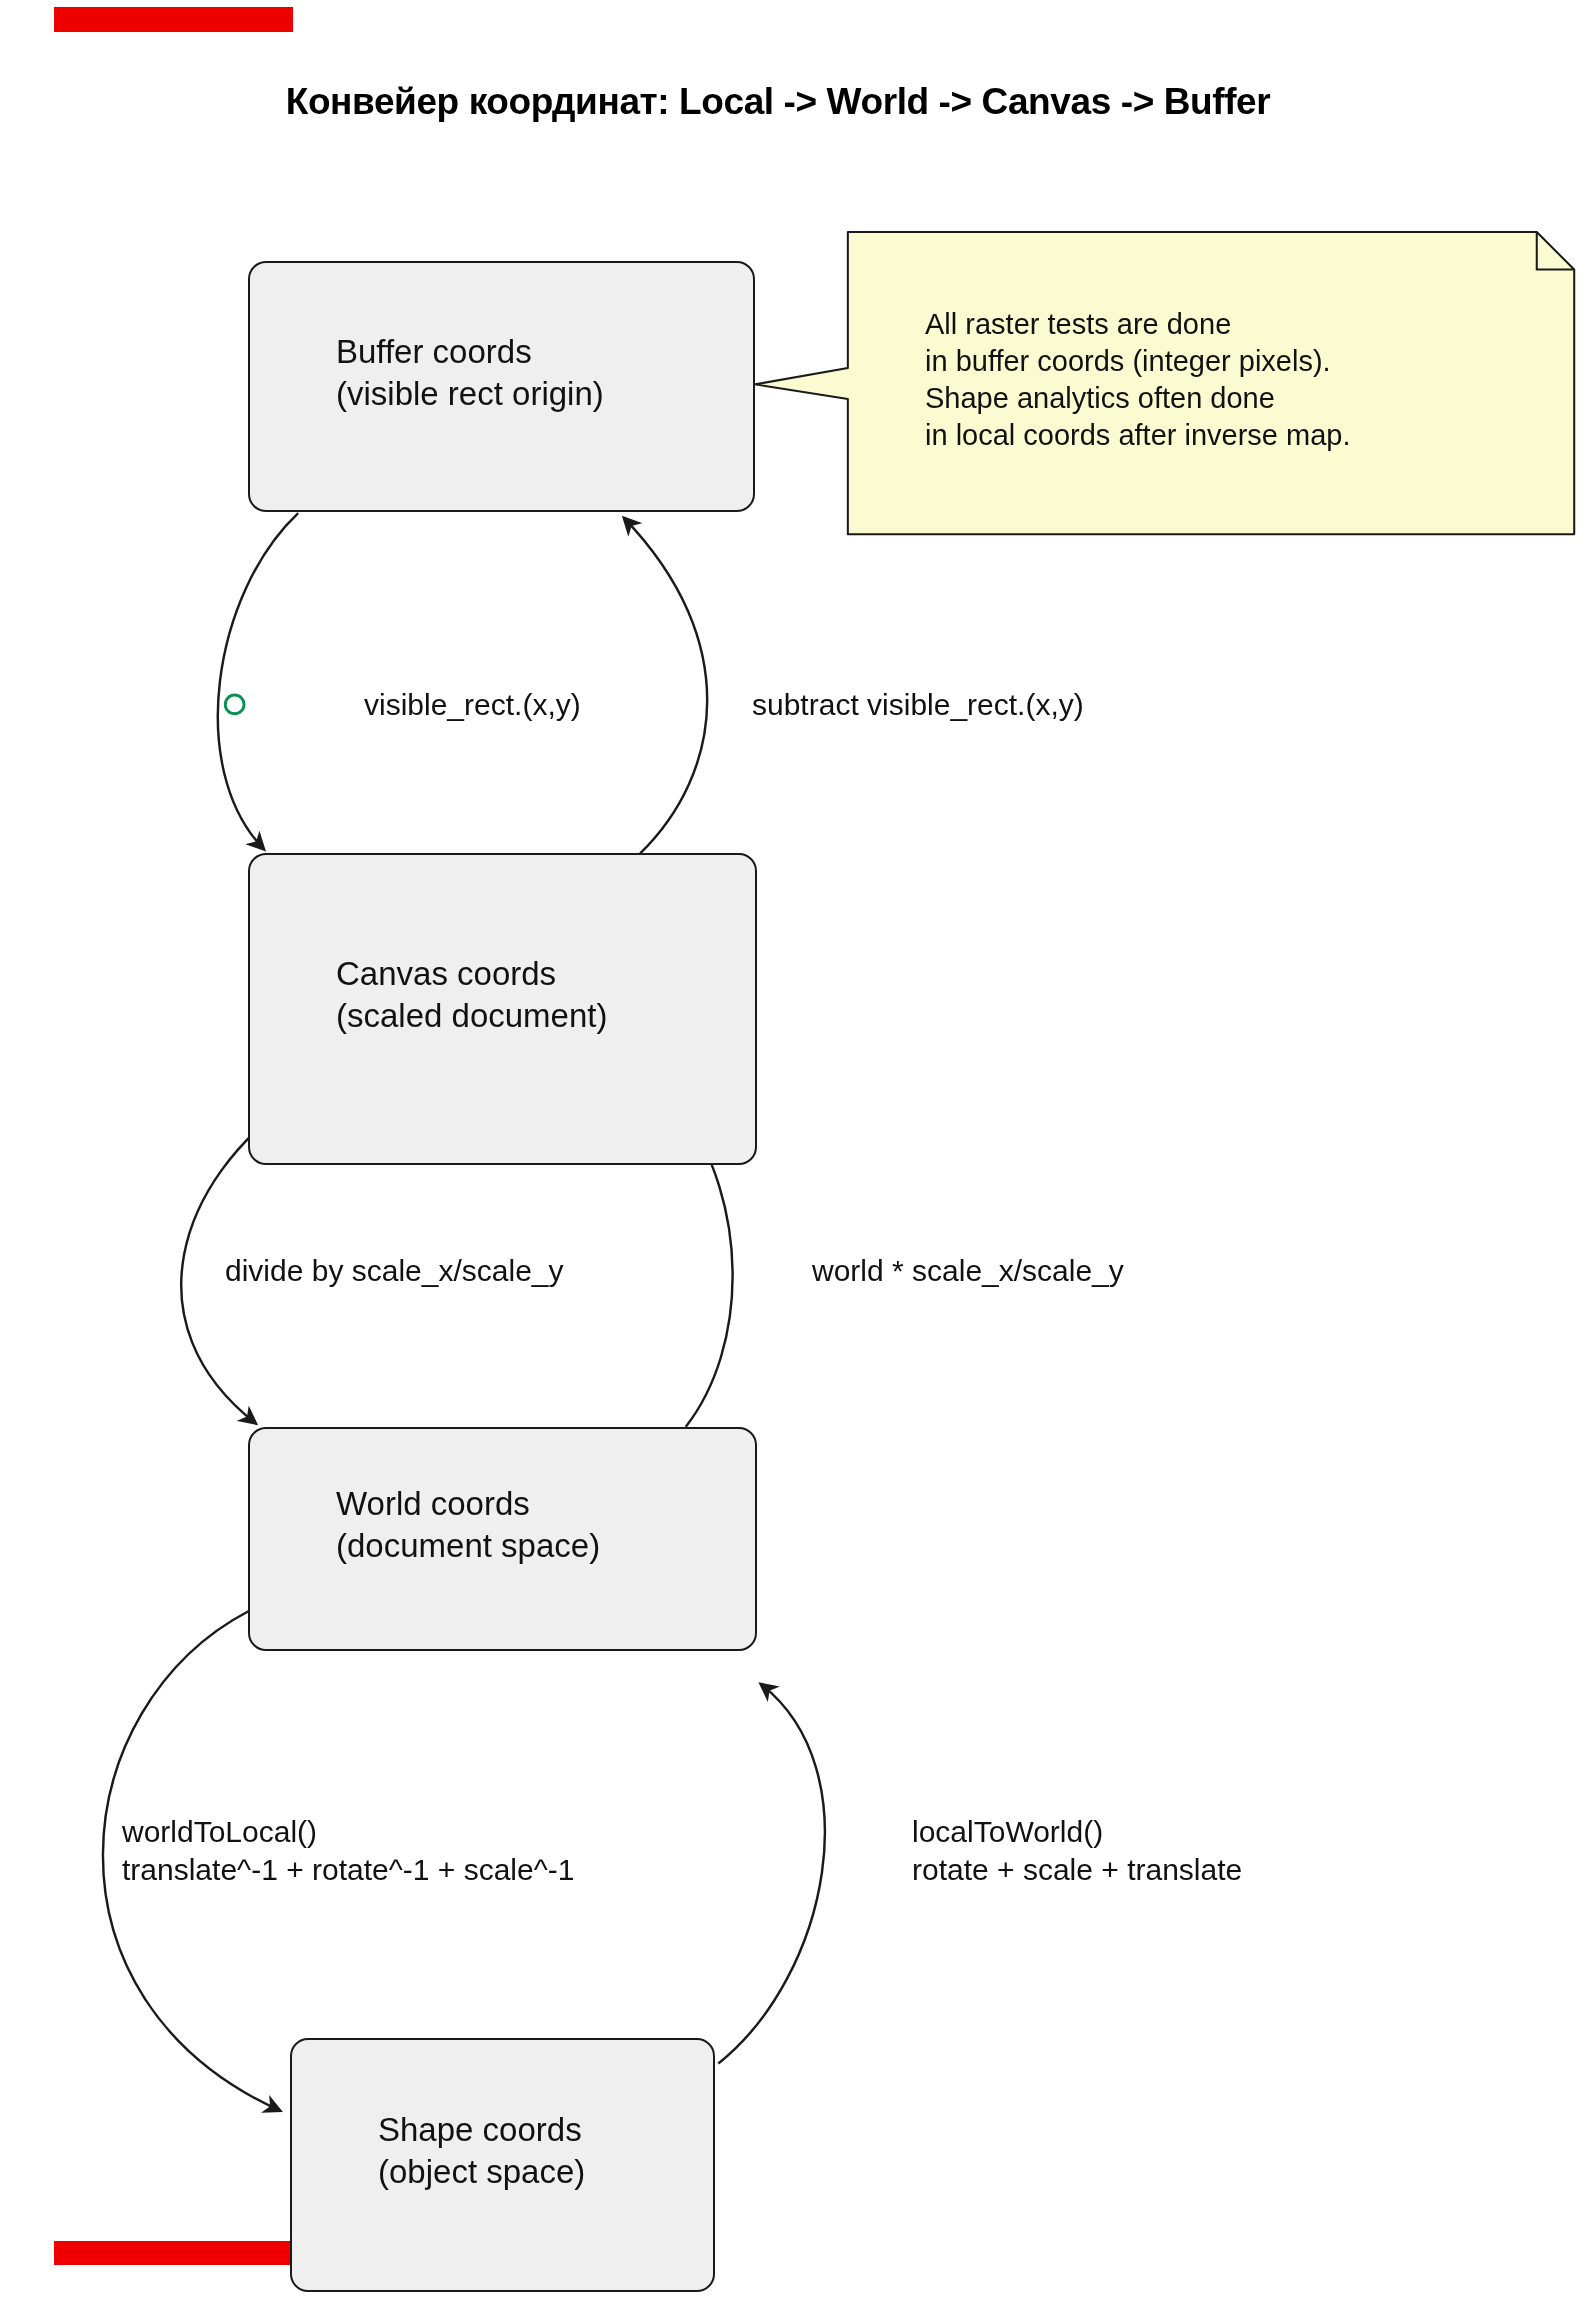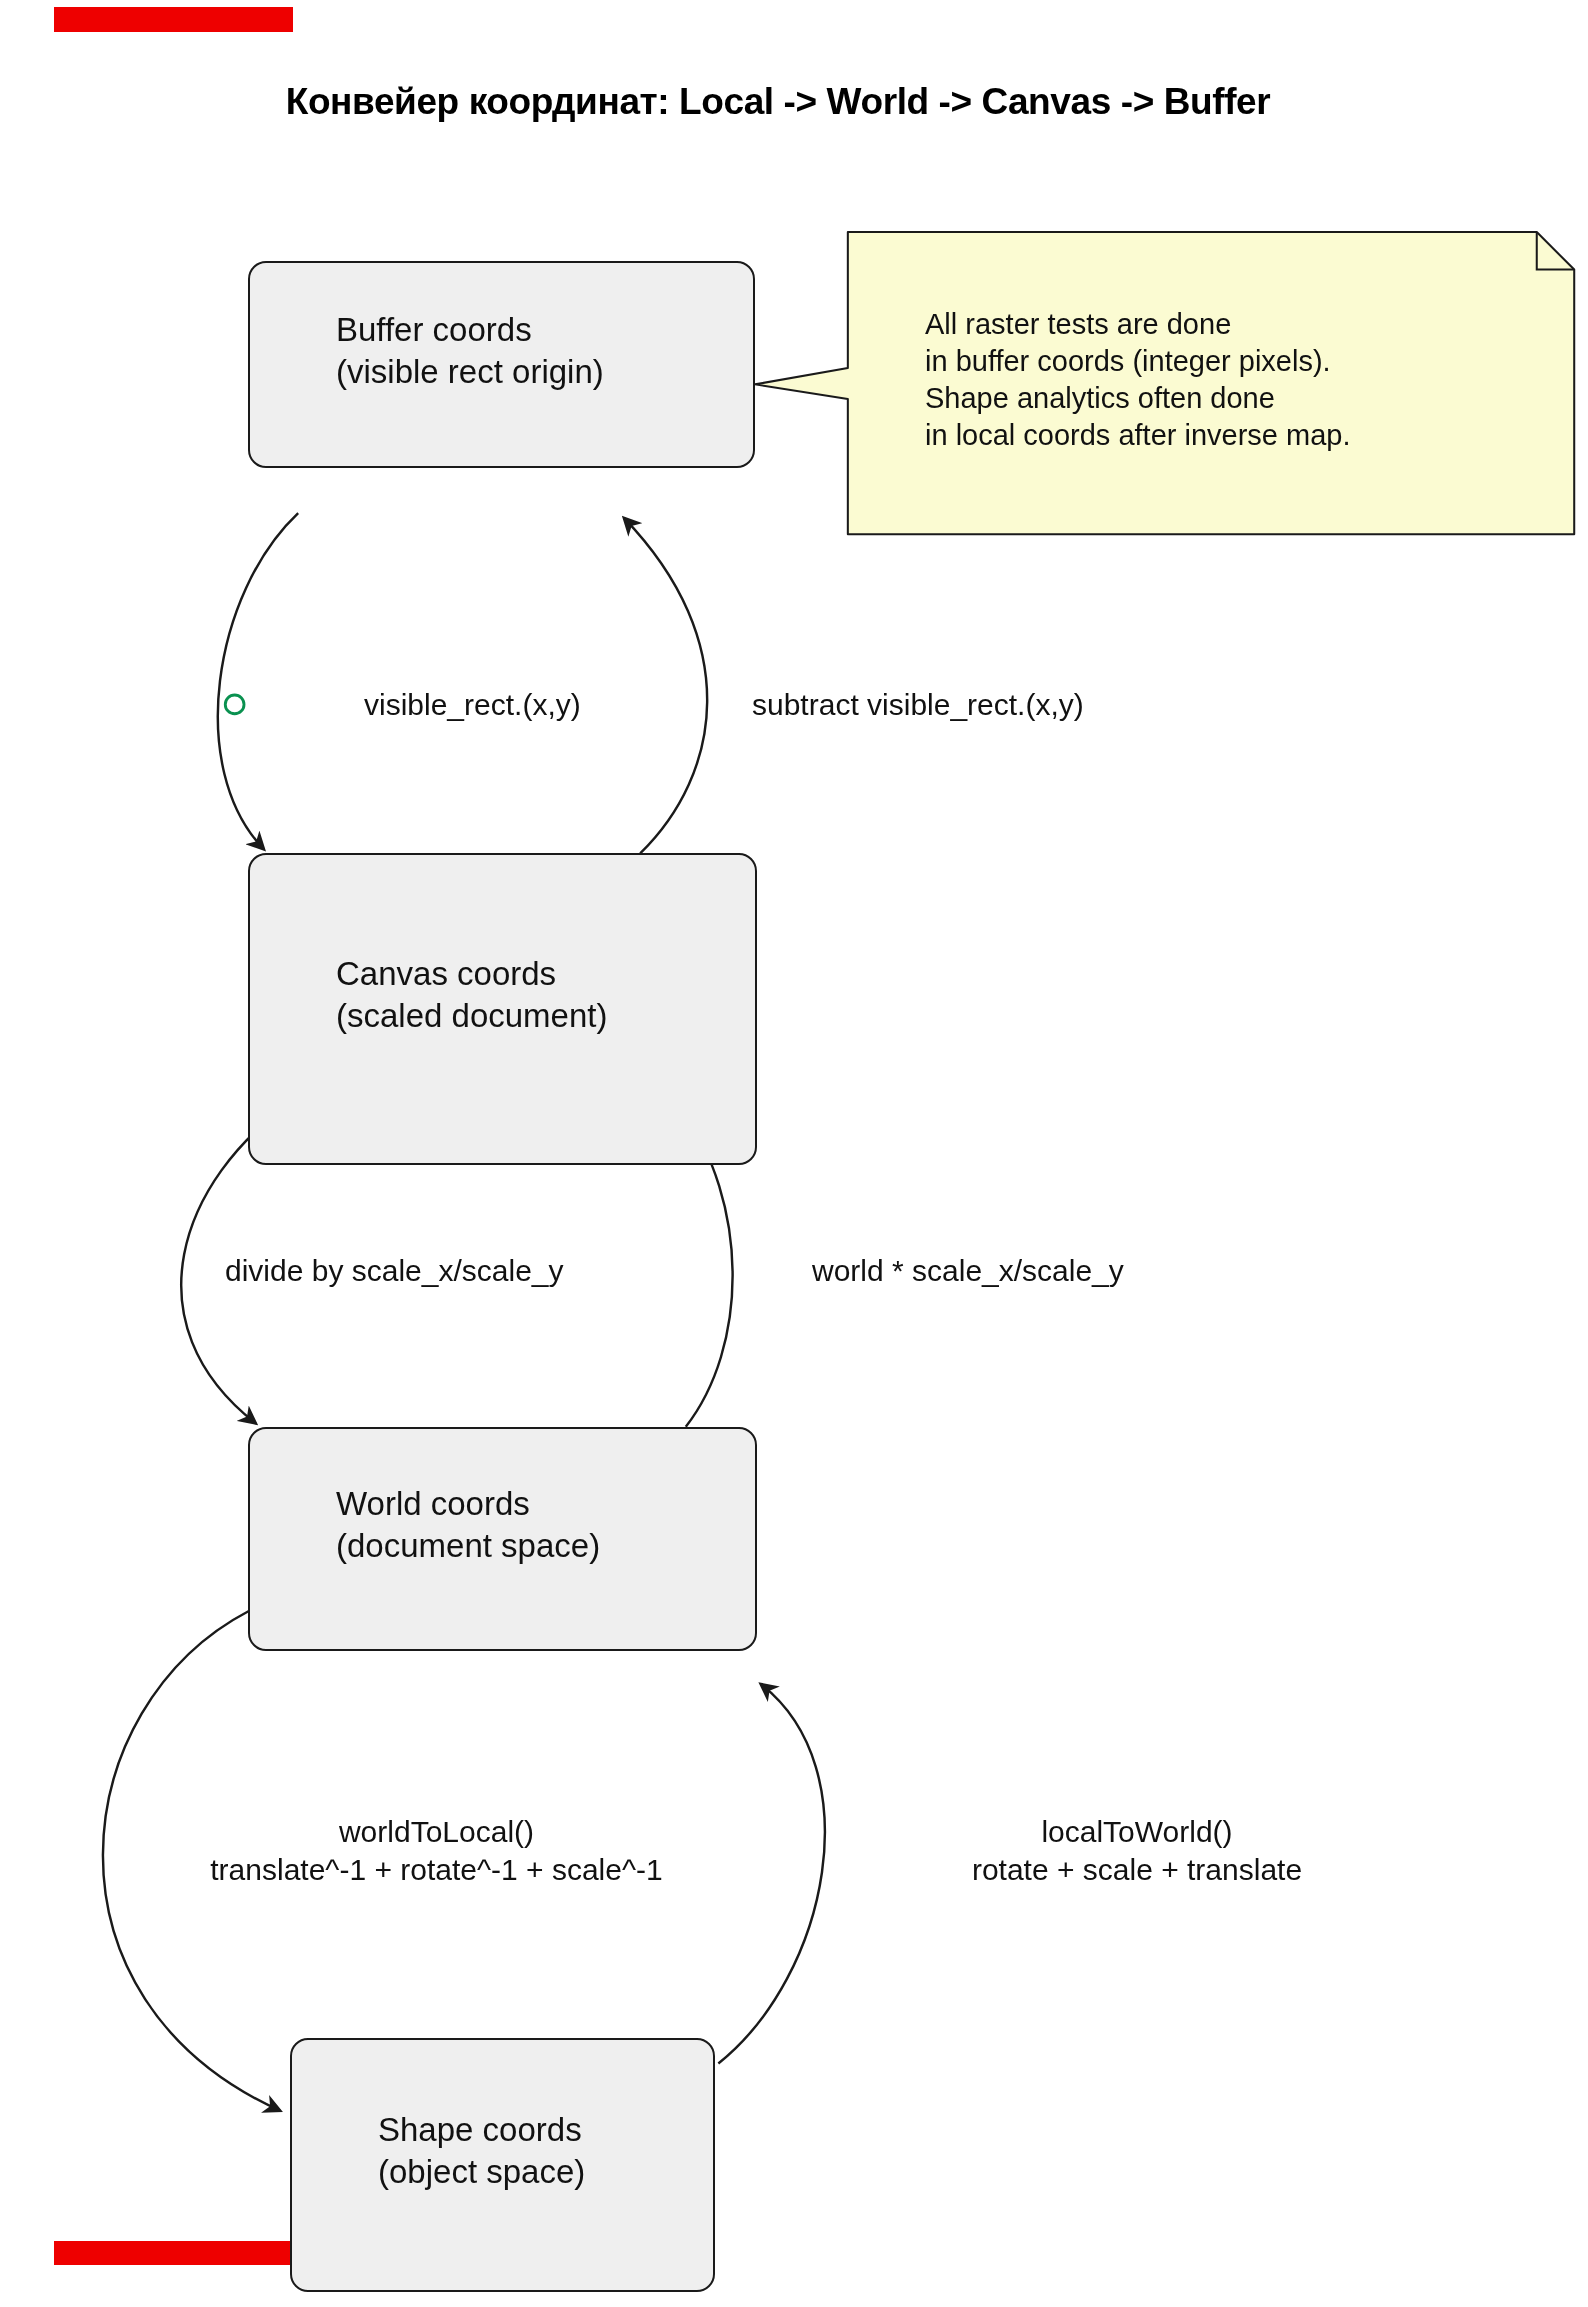--- a/index.html
+++ b/index.html
@@ -32,38 +32,38 @@
     border-radius: 18px;
     display: flex;
     flex-direction: column;
     justify-content: center;
     padding-left: 86px;
     padding-bottom: 28px;
     font-size: 33px;
     line-height: 42px;
     white-space: nowrap;
   }
-  .node-buffer { left: 248px; top: 261px;  width: 507px; height: 207px; }
+  .node-buffer { left: 248px; top: 261px;  width: 507px; height: 251px; }
   .node-canvas { left: 248px; top: 853px; width: 509px; height: 312px; }
   .node-world  { left: 248px; top: 1427px; width: 509px; height: 224px; }
   .node-local  { left: 290px; top: 2038px; width: 425px; height: 254px; }
   .note-text {
     position: absolute;
     left: 925px; top: 306px;
     font-size: 29px;
     line-height: 37px;
     white-space: nowrap;
   }
   .edge-label {
     position: absolute;
     font-size: 30px;
     line-height: 37px;
     white-space: nowrap;
   }
-  .edge-label.two-line { text-align: center; line-height: 38px; }
+  .edge-label.two-line { line-height: 38px; }
   .lbl-visible-rect   { left: 316px;  top: 686px; margin-left: 48px; }
   .lbl-subtract       { left: 752px;  top: 686px; }
   .lbl-divide         { left: 225px;  top: 1252px; }
   .lbl-world-mul      { left: 812px;  top: 1252px; }
   .lbl-world-to-local { left: 122px;  top: 1813px; width: 629px; }
   .lbl-local-to-world { left: 912px; top: 1813px; width: 450px; }
   .red-bar {
     position: absolute;
     width: 239px; height: 24.4px;
     background: #ee0000;

